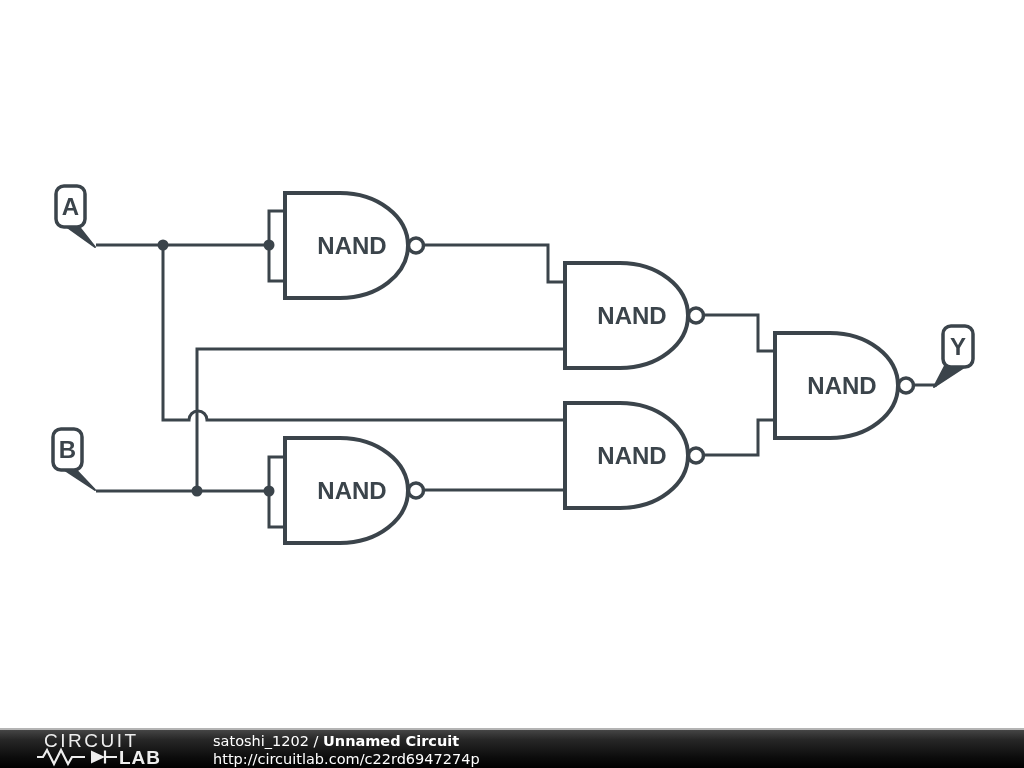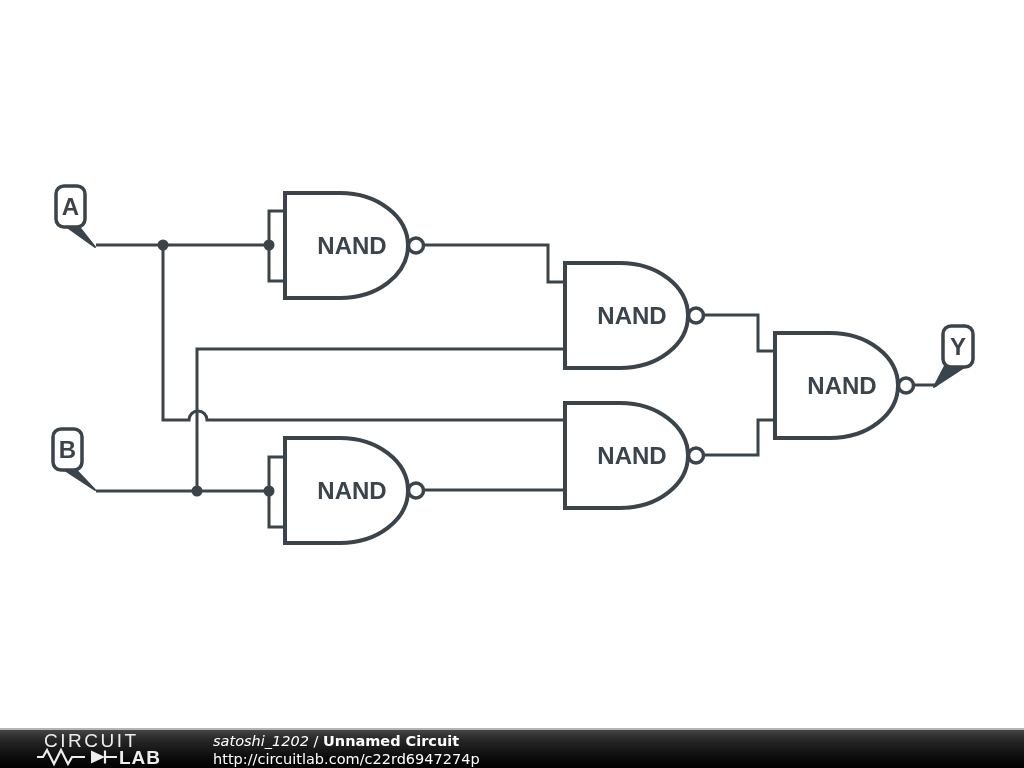--- a/index.html
+++ b/index.html
@@ -21,21 +21,21 @@
   .footer{position:relative;width:1024px;height:38px;border-top:2px solid #b4b4b4;
           background:linear-gradient(180deg,#454545 0%,#272727 25%,#0d0d0d 70%,#000 100%);padding-left:11px;}
   .logo{position:absolute;left:37px;top:1px;}
   .logo text{fill:#ededed;font-family:"Liberation Sans",sans-serif;}
   .logo .word-top{font-size:19px;letter-spacing:2.5px;}
   .logo .word-bottom{font-size:19px;font-weight:bold;letter-spacing:1px;}
   .logo .sym{fill:none;stroke:#ededed;stroke-width:2.2;}
   .logo .sym-fill{fill:#ededed;stroke:none;}
   .meta{position:absolute;left:213px;top:2px;color:#ffffff;font-family:"DejaVu Sans","Liberation Sans",sans-serif;
         font-size:14.5px;line-height:18px;white-space:nowrap;}
-  .meta .author{font-style:italic;margin-top:32px;}
+  .meta .author{margin-top:32px;}
   .meta .sep{font-style:normal;}
   .meta .title{font-weight:bold;}
   .meta .url{font-weight:normal;}
 </style>
 </head>
 <body>
 
 <div class="canvas">
   <svg width="1024" height="728" viewBox="0 0 1024 728">
 

